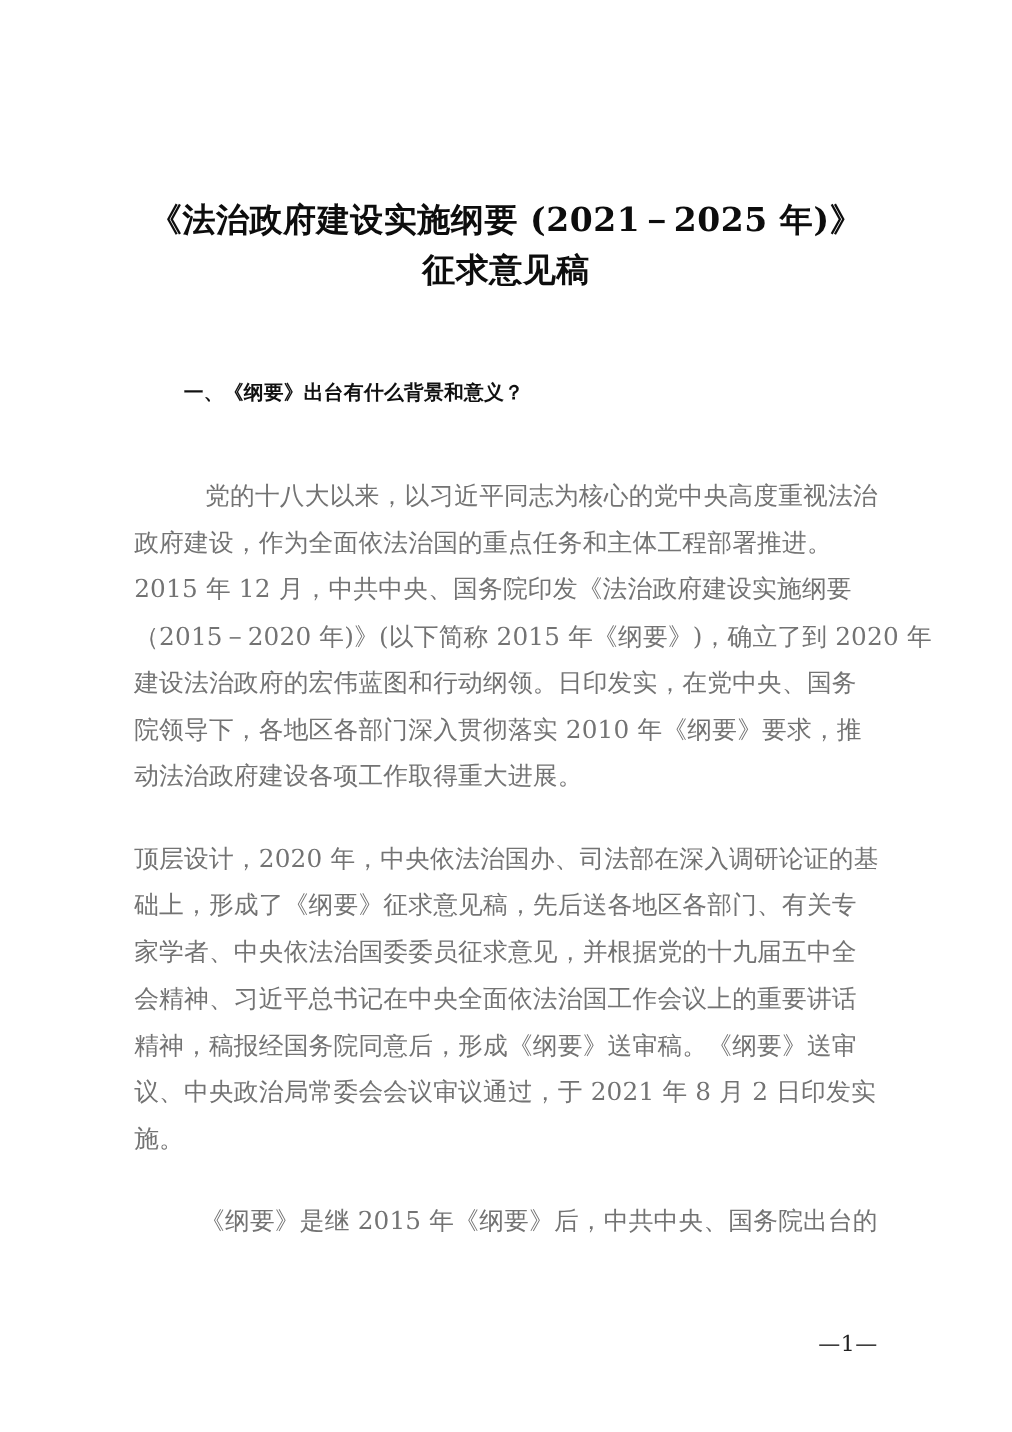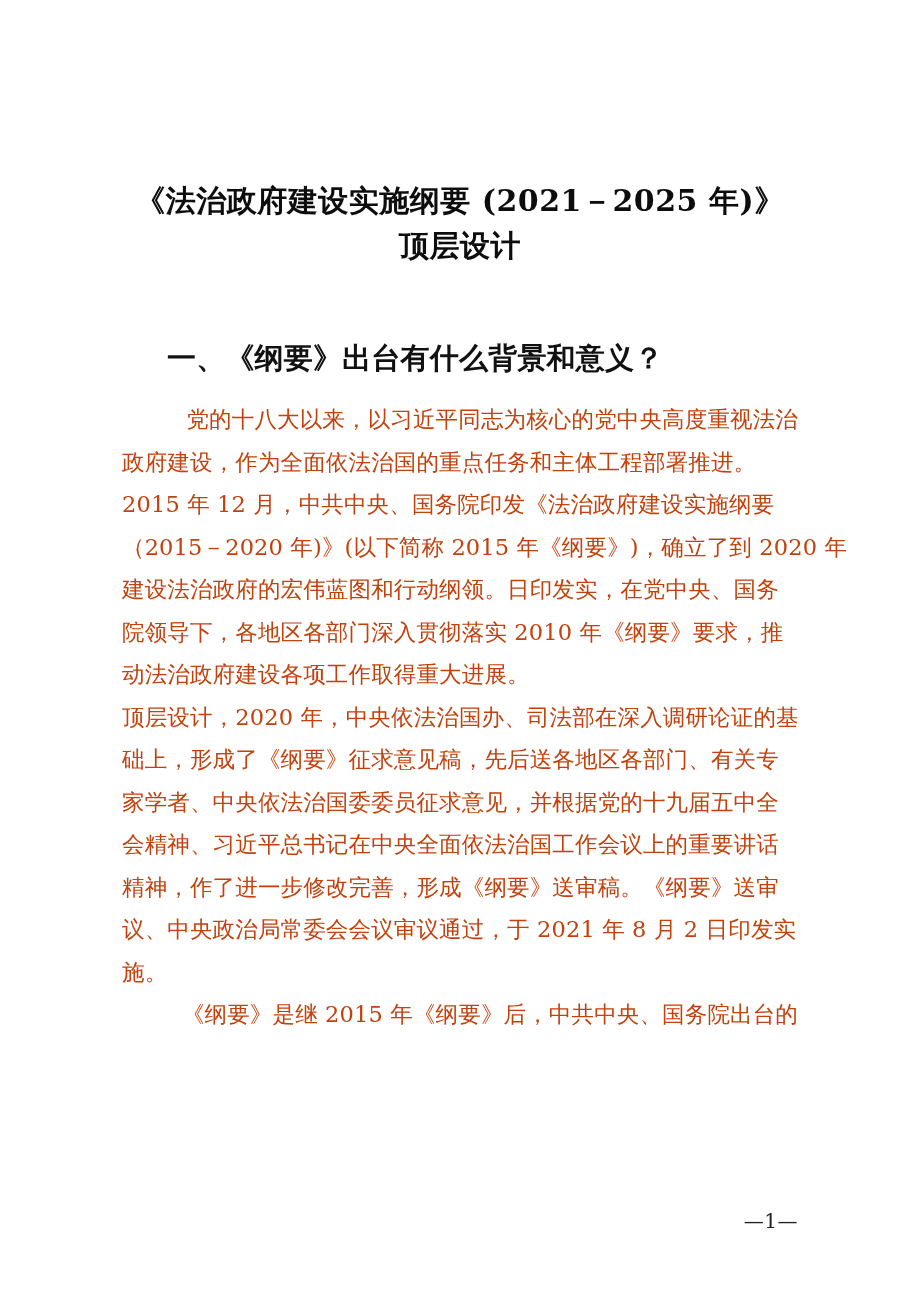--- a/index.html
+++ b/index.html
@@ -46,39 +46,40 @@
   }
 
   
   .section-heading {
     position: absolute;
     left: 122px;
     top: 325px;
     width: 676px;
     font-family: "DejaVu Sans", "Liberation Sans", sans-serif;
     font-weight: 600;
-    font-size: 29px;
+    font-size: 18px;
     line-height: 34px;
     text-indent: 45px;
     color: #111111;
     letter-spacing: 0.2px;
   }
 
   
   .body-text {
     position: absolute;
     left: 122px;
     top: 382px;
     width: 676px;
   }
   .para {
     font-size: 22.5px;
     line-height: 42.5px;
-    color: #c2410c;
+    color: #737373;
     letter-spacing: 0.15px;
+    margin-top: 32px;
   }
   .para .ln {
     display: block;
     white-space: nowrap;
   }
   .para .ln.just {
     display: flex;
     justify-content: space-between;
   }
   .para .ln.just > span {
@@ -102,21 +103,21 @@
     letter-spacing: 0.5px;
   }
 </style>
 </head>
 <body>
 
 <div class="page">
 
   <div class="doc-title">
     <span class="tline">《法治政府建设实施纲要 (2021－2025 年)》</span>
-    <span class="tline">顶层设计</span>
+    <span class="tline">征求意见稿</span>
   </div>
 
   <div class="section-heading">一、《纲要》出台有什么背景和意义？</div>
 
   <div class="body-text">
 
     <div class="para">
       <span class="ln just">
           <span class="indent"></span>
           <span>党的十八大以来，以习近平同志为核心的党中央高度重视法治</span>
@@ -127,21 +128,21 @@
       <span class="ln">建设法治政府的宏伟蓝图和行动纲领。日印发实，在党中央、国务</span>
       <span class="ln">院领导下，各地区各部门深入贯彻落实 2010 年《纲要》要求，推</span>
       <span class="ln">动法治政府建设各项工作取得重大进展。</span>
     </div>
 
     <div class="para">
       <span class="ln">顶层设计，2020 年，中央依法治国办、司法部在深入调研论证的基</span>
       <span class="ln">础上，形成了《纲要》征求意见稿，先后送各地区各部门、有关专</span>
       <span class="ln">家学者、中央依法治国委委员征求意见，并根据党的十九届五中全</span>
       <span class="ln">会精神、习近平总书记在中央全面依法治国工作会议上的重要讲话</span>
-      <span class="ln">精神，作了进一步修改完善，形成《纲要》送审稿。《纲要》送审</span>
+      <span class="ln">精神，稿报经国务院同意后，形成《纲要》送审稿。《纲要》送审</span>
       <span class="ln">议、中央政治局常委会会议审议通过，于 2021 年 8 月 2 日印发实</span>
       <span class="ln">施。</span>
     </div>
 
     <div class="para">
       <span class="ln just">
           <span class="indent"></span>
           <span>《纲要》是继 2015 年《纲要》后，中共中央、国务院出台的</span>
         </span>
     </div>

